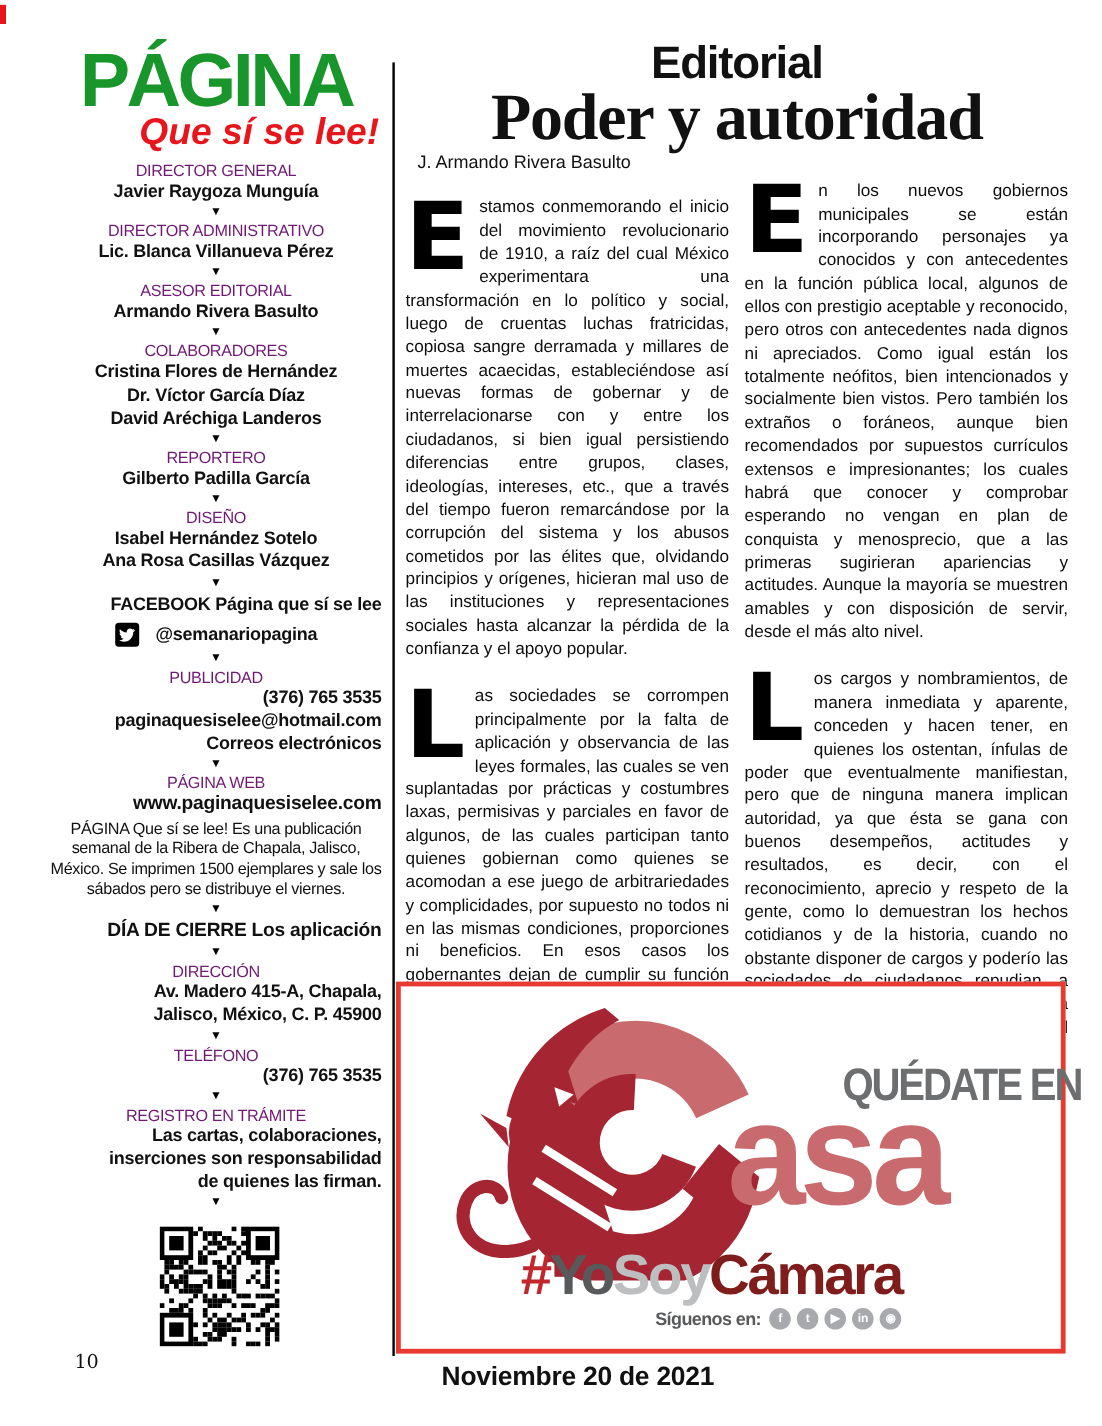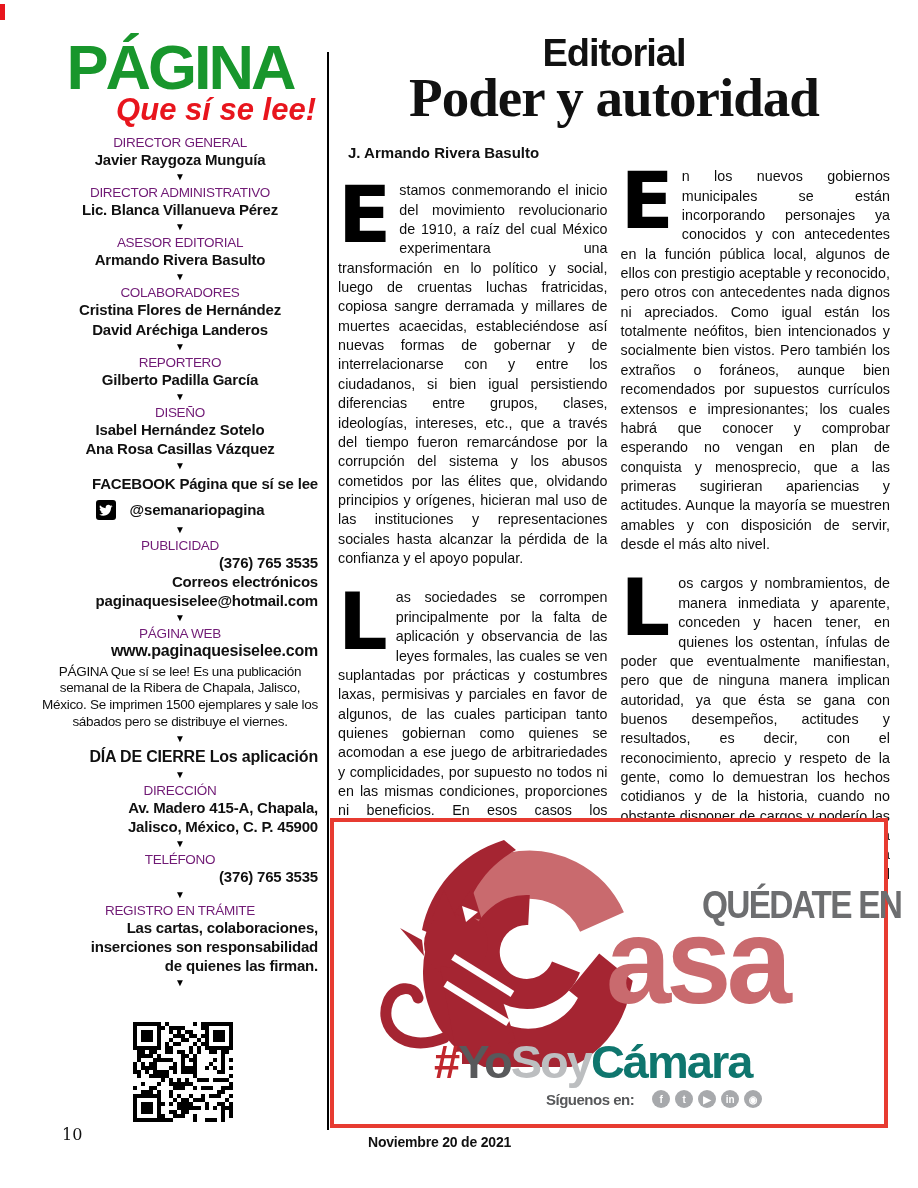--- a/index.html
+++ b/index.html
@@ -24,46 +24,46 @@
   .qr{position:absolute;left:133px;top:1022px;width:100px;height:100px;}
 
   
   .vertical-divider{position:absolute;left:327px;top:52px;width:2px;height:1078px;background:#000;}
 
   
   .main{position:absolute;left:338px;top:34px;width:552px;}
   .section-label{text-align:center;font-size:38px;font-weight:bold;letter-spacing:-1px;line-height:1;}
   .article-title{text-align:center;font-family:"Liberation Serif",serif;font-weight:bold;
                  font-size:55px;line-height:.95;margin-top:2px;letter-spacing:-1px;}
-  .byline{font-size:15px;font-weight:bold;margin:20px 0 6px 10px;}
+  .byline{font-size:15px;font-weight:normal;margin:3px 0 6px 10px;}
   .columns{display:flex;gap:13px;}
   .col{width:269.5px;text-align:justify;font-size:14.3px;line-height:1.355;color:#0d0d0d;}
   .col p{margin:0 0 20px 0;}
   .col-left{padding-top:14px;}
   .dropcap{float:left;font-size:78px;line-height:59px;font-weight:bold;margin:5px 8px 0 0;
            font-family:"DejaVu Sans",sans-serif;color:#000;}
 
   
   .ad{position:absolute;left:330px;top:818px;width:558px;height:310px;box-sizing:border-box;
       border:4px solid var(--ad-border);background:#fff;}
   .ad-logo{position:absolute;left:10px;top:10px;}
   .ad-top-line{position:absolute;left:368px;top:62px;font-size:38px;font-weight:bold;
                color:var(--gray-mid);letter-spacing:-2px;transform:scaleX(.88);transform-origin:left;white-space:nowrap;}
   .ad-word{position:absolute;left:272px;top:78px;font-size:122px;font-weight:bold;
            color:var(--coral);letter-spacing:-5px;line-height:1;transform:scaleX(.96);transform-origin:left;}
   .ad-hashtag{position:absolute;left:100px;top:212px;font-size:47px;font-weight:bold;
               letter-spacing:-2px;white-space:nowrap;}
-  .ad-follow{position:absolute;left:212px;top:268px;display:flex;align-items:center;gap:18px;}
+  .ad-follow{position:absolute;left:212px;top:268px;display:flex;align-items:center;gap:7px;}
   .follow-label{font-size:15px;font-weight:bold;color:var(--gray-dark);letter-spacing:-.5px;}
   .social{width:18px;height:18px;border-radius:50%;background:var(--icon-gray);color:#fff;
           font-size:10px;font-weight:bold;display:flex;align-items:center;justify-content:center;}
 
   
   .footer-page-number{position:absolute;left:62px;top:1125px;font-family:"DejaVu Serif",serif;font-size:16px;}
-  .footer-date{position:absolute;left:368px;top:1134px;font-size:14px;font-weight:bold;letter-spacing:-.2px;}
+  .footer-date{position:absolute;left:368px;top:1134px;font-size:22px;font-weight:bold;letter-spacing:-.2px;}
 </style>
 </head>
 <body style="--green: #18962c; --red: #e8151d; --dark-red: #a52532; --coral: #c96a6e; --gray-dark: #58595b; --gray-mid: #6d6e70; --gray-light: #bcbec0; --ad-border: #e73b31; --icon-gray: #a7a9ac;">
 
 <div class="corner-mark"></div>
 
 <aside class="sidebar">
   <div class="logo-title">PÁGINA</div>
   <div class="logo-tagline">Que sí se lee!</div>
 
@@ -72,20 +72,21 @@
       <div class="mast-name">Javier Raygoza Munguía</div>
       <div class="arrow">▼</div>
       <div class="mast-label">DIRECTOR ADMINISTRATIVO</div>
       <div class="mast-name">Lic. Blanca Villanueva Pérez</div>
       <div class="arrow">▼</div>
       <div class="mast-label">ASESOR EDITORIAL</div>
       <div class="mast-name">Armando Rivera Basulto</div>
       <div class="arrow">▼</div>
       <div class="mast-label">COLABORADORES</div>
       <div class="mast-name">Cristina Flores de Hernández</div>
+      <div class="mast-name">Dr. Víctor García Díaz</div>
       <div class="mast-name">David Aréchiga Landeros</div>
       <div class="arrow">▼</div>
       <div class="mast-label">REPORTERO</div>
       <div class="mast-name">Gilberto Padilla García</div>
       <div class="arrow">▼</div>
       <div class="mast-label">DISEÑO</div>
       <div class="mast-name">Isabel Hernández Sotelo</div>
       <div class="mast-name">Ana Rosa Casillas Vázquez</div>
       <div class="arrow">▼</div>
     </div>
@@ -96,22 +97,22 @@
       <svg width="14" height="14" viewBox="0 0 24 24">
           <path fill="#fff" d="M23 5.1c-.8.4-1.7.6-2.6.8.9-.6 1.6-1.5 2-2.5-.9.5-1.9.9-2.9 1.1C18.6 3.6 17.4 3 16 3c-2.6 0-4.7 2.1-4.7 4.7 0 .4 0 .7.1 1.1C7.5 8.6 4 6.8 1.7 4c-.4.7-.6 1.5-.6 2.4 0 1.6.8 3.1 2.1 3.9-.8 0-1.5-.2-2.1-.6v.1c0 2.3 1.6 4.2 3.8 4.6-.4.1-.8.2-1.2.2-.3 0-.6 0-.9-.1.6 1.9 2.3 3.2 4.4 3.3-1.6 1.3-3.6 2-5.8 2H.3c2.1 1.3 4.5 2.1 7.1 2.1 8.5 0 13.2-7.1 13.2-13.2v-.6c.9-.7 1.7-1.5 2.4-2.4z"></path>
         </svg>
     </span>
     <span class="mast-bold">@semanariopagina</span>
   </div>
   <div class="arrow">▼</div>
 
   <div class="mast-label">PUBLICIDAD</div>
   <div class="mast-bold">(376) 765 3535</div>
+  <div class="mast-bold">paginaquesiselee@hotmail.com</div>
   <div class="mast-bold">Correos electrónicos</div>
-  <div class="mast-bold">paginaquesiselee@hotmail.com</div>
   <div class="arrow">▼</div>
 
   <div class="mast-label">PÁGINA WEB</div>
   <div class="mast-bold" style="font-size:16px">www.paginaquesiselee.com</div>
   <div class="about-text">PÁGINA Que sí se lee! Es una publicación semanal de la Ribera de Chapala, Jalisco, México. Se imprimen 1500 ejemplares y sale los sábados pero se distribuye el viernes.</div>
   <div class="arrow">▼</div>
 
   <div class="mast-bold" style="font-size:16px">DÍA DE CIERRE Los aplicación</div>
   <div class="arrow">▼</div>
 
@@ -394,21 +395,21 @@
     <rect x="104" y="140" width="70" height="7" fill="#fff" transform="rotate(32 139 143)"></rect>
     <rect x="96" y="168" width="74" height="7" fill="#fff" transform="rotate(32 133 171)"></rect>
 
     <path d="M100 206 C60 222 34 196 44 170 C50 154 70 152 74 166" fill="none" stroke="var(--dark-red)" stroke-width="11" stroke-linecap="round"></path>
 
     <rect x="118" y="208" width="16" height="24" fill="var(--dark-red)"></rect>
     <rect x="148" y="202" width="16" height="26" fill="var(--dark-red)"></rect>
   </svg>
   <div class="ad-top-line">QUÉDATE EN</div>
   <div class="ad-word">asa</div>
-  <div class="ad-hashtag" id="ad-hashtag"><span style="color: rgb(193, 39, 45);">#</span><span style="color: rgb(88, 89, 91);">Yo</span><span style="color: rgb(188, 190, 192);">Soy</span><span style="color: #0f766e;">Cámara</span></div>
+  <div class="ad-hashtag" id="ad-hashtag"><span style="color: rgb(193, 39, 45);">#</span><span style="color: rgb(88, 89, 91);">Yo</span><span style="color: rgb(188, 190, 192);">Soy</span><span style="color: #7f1d1d;">Cámara</span></div>
   <div class="ad-follow">
     <span class="follow-label">Síguenos en:</span>
     <span id="social-icons" style="display:flex;gap:5px;">
         <span class="social">f</span>
         <span class="social">t</span>
         <span class="social">▶</span>
         <span class="social">in</span>
         <span class="social">◉</span>
       </span>
   </div>

